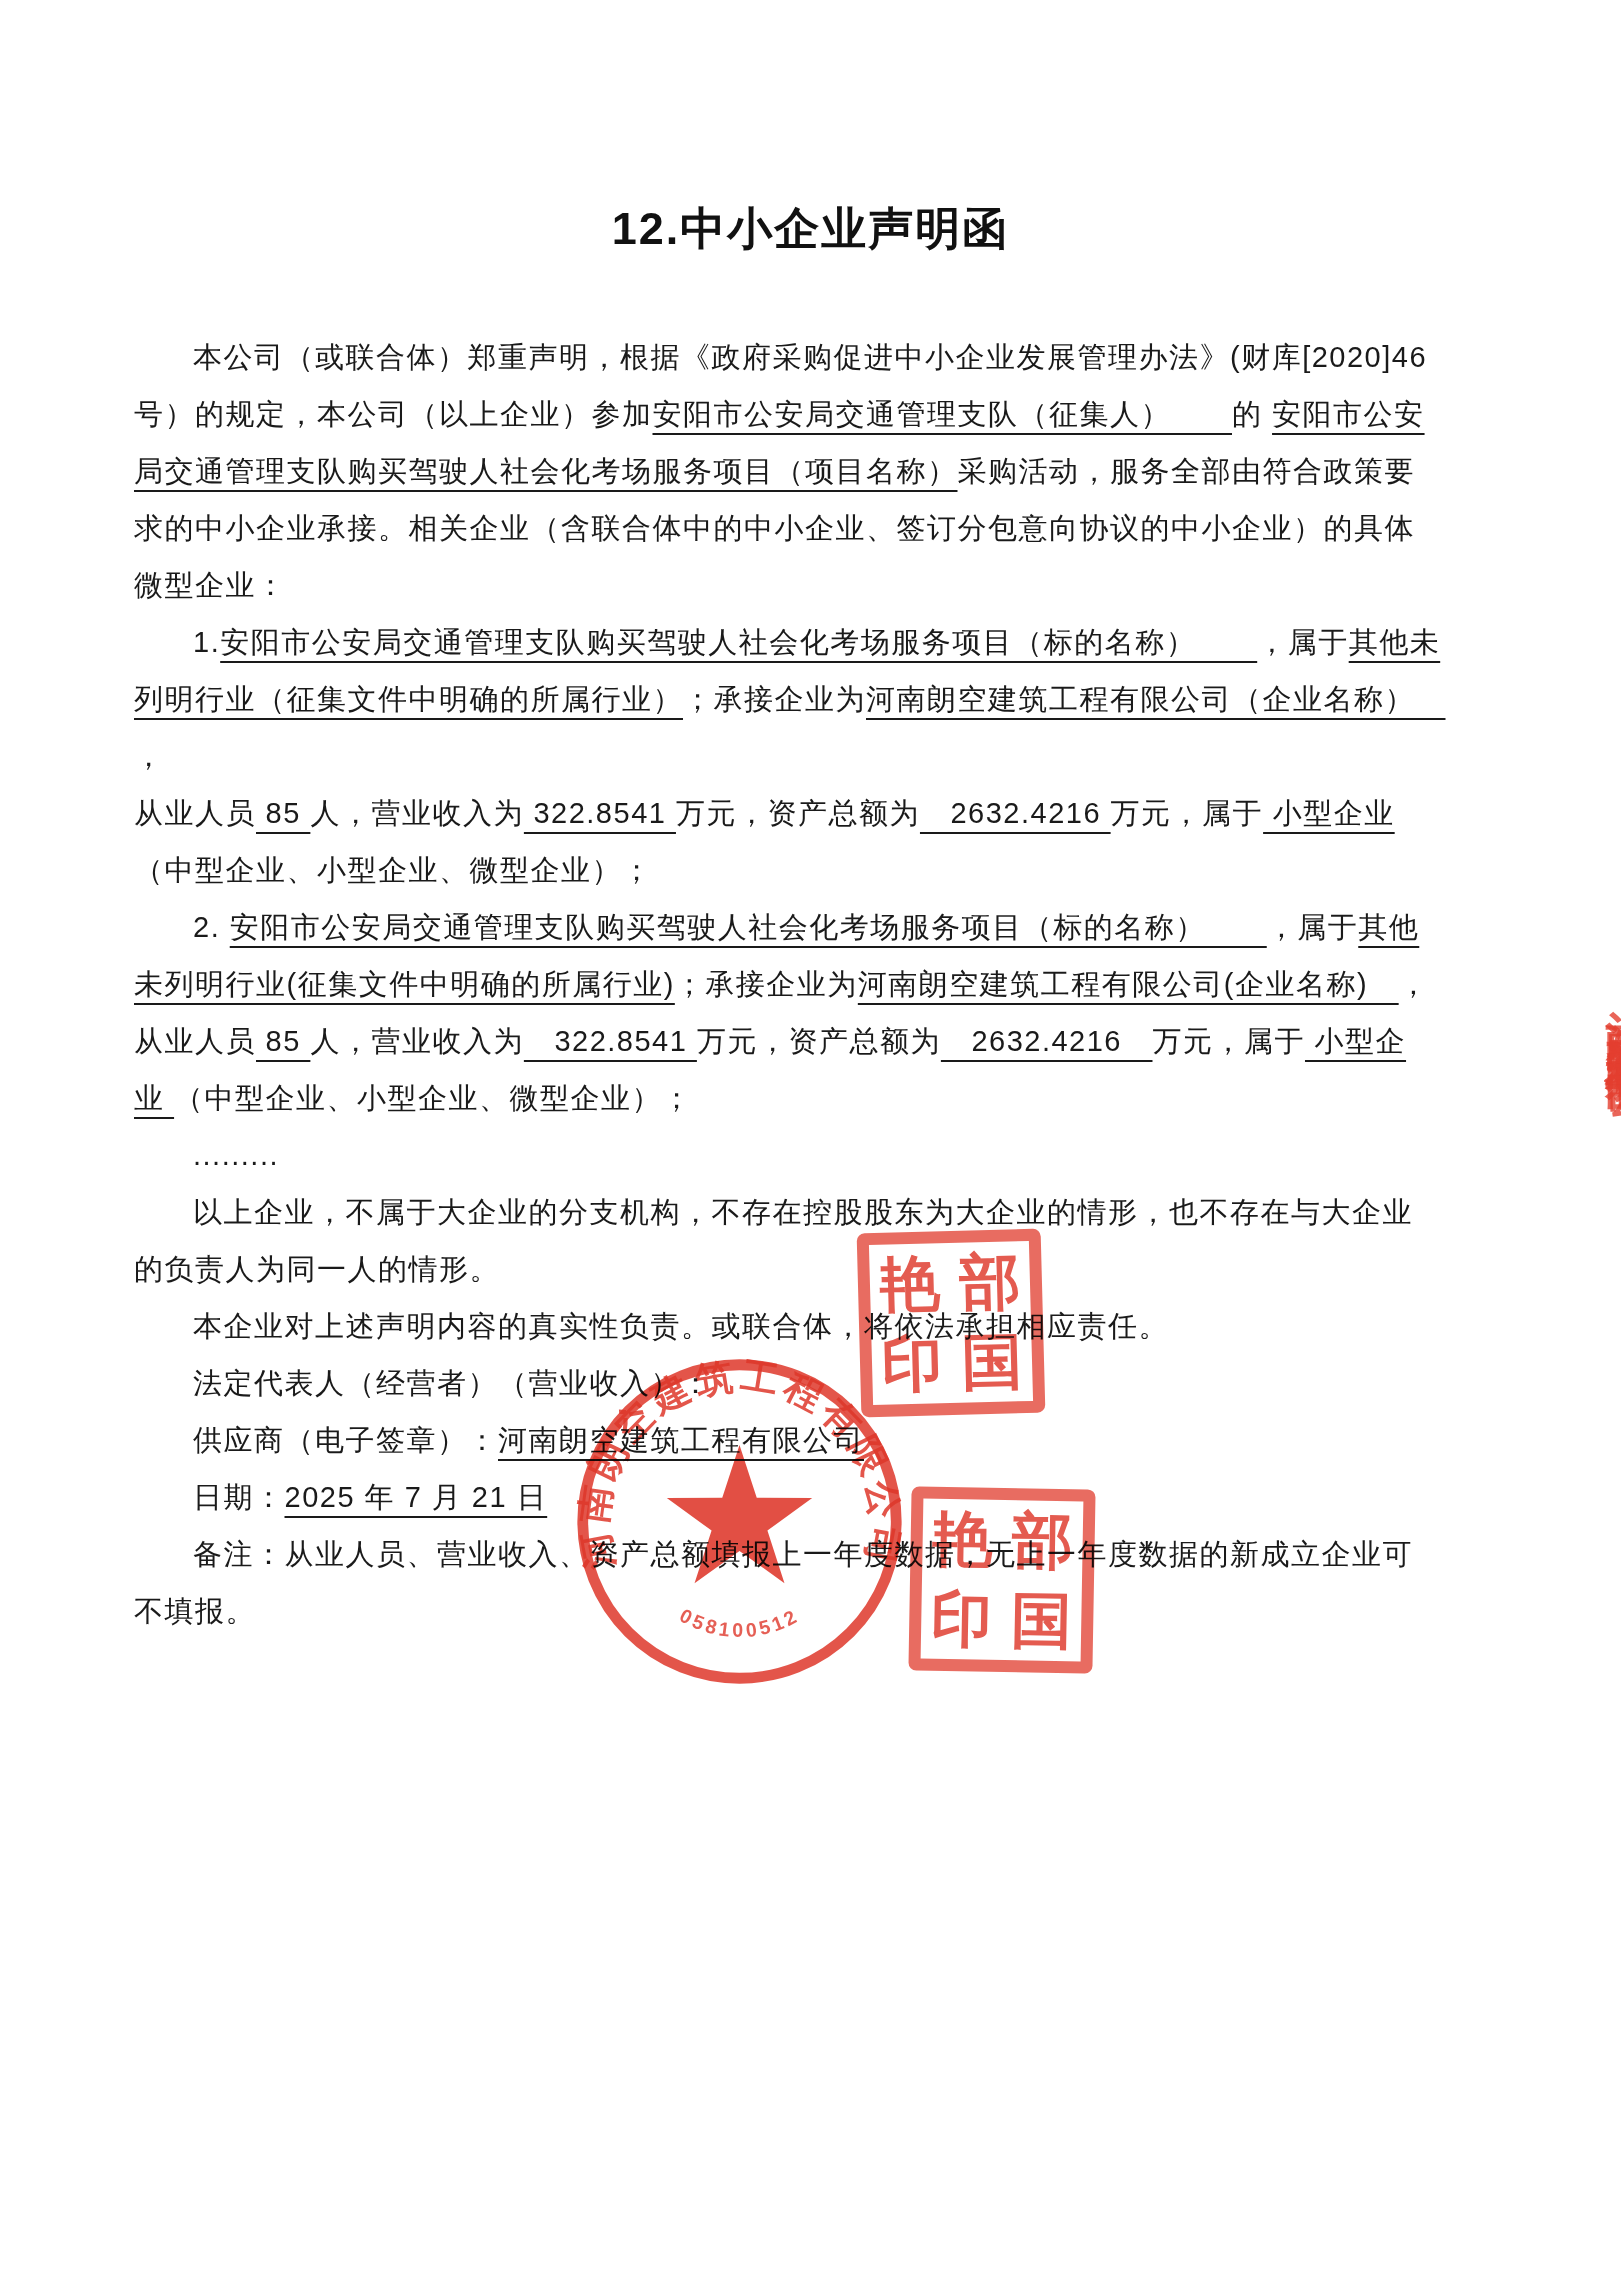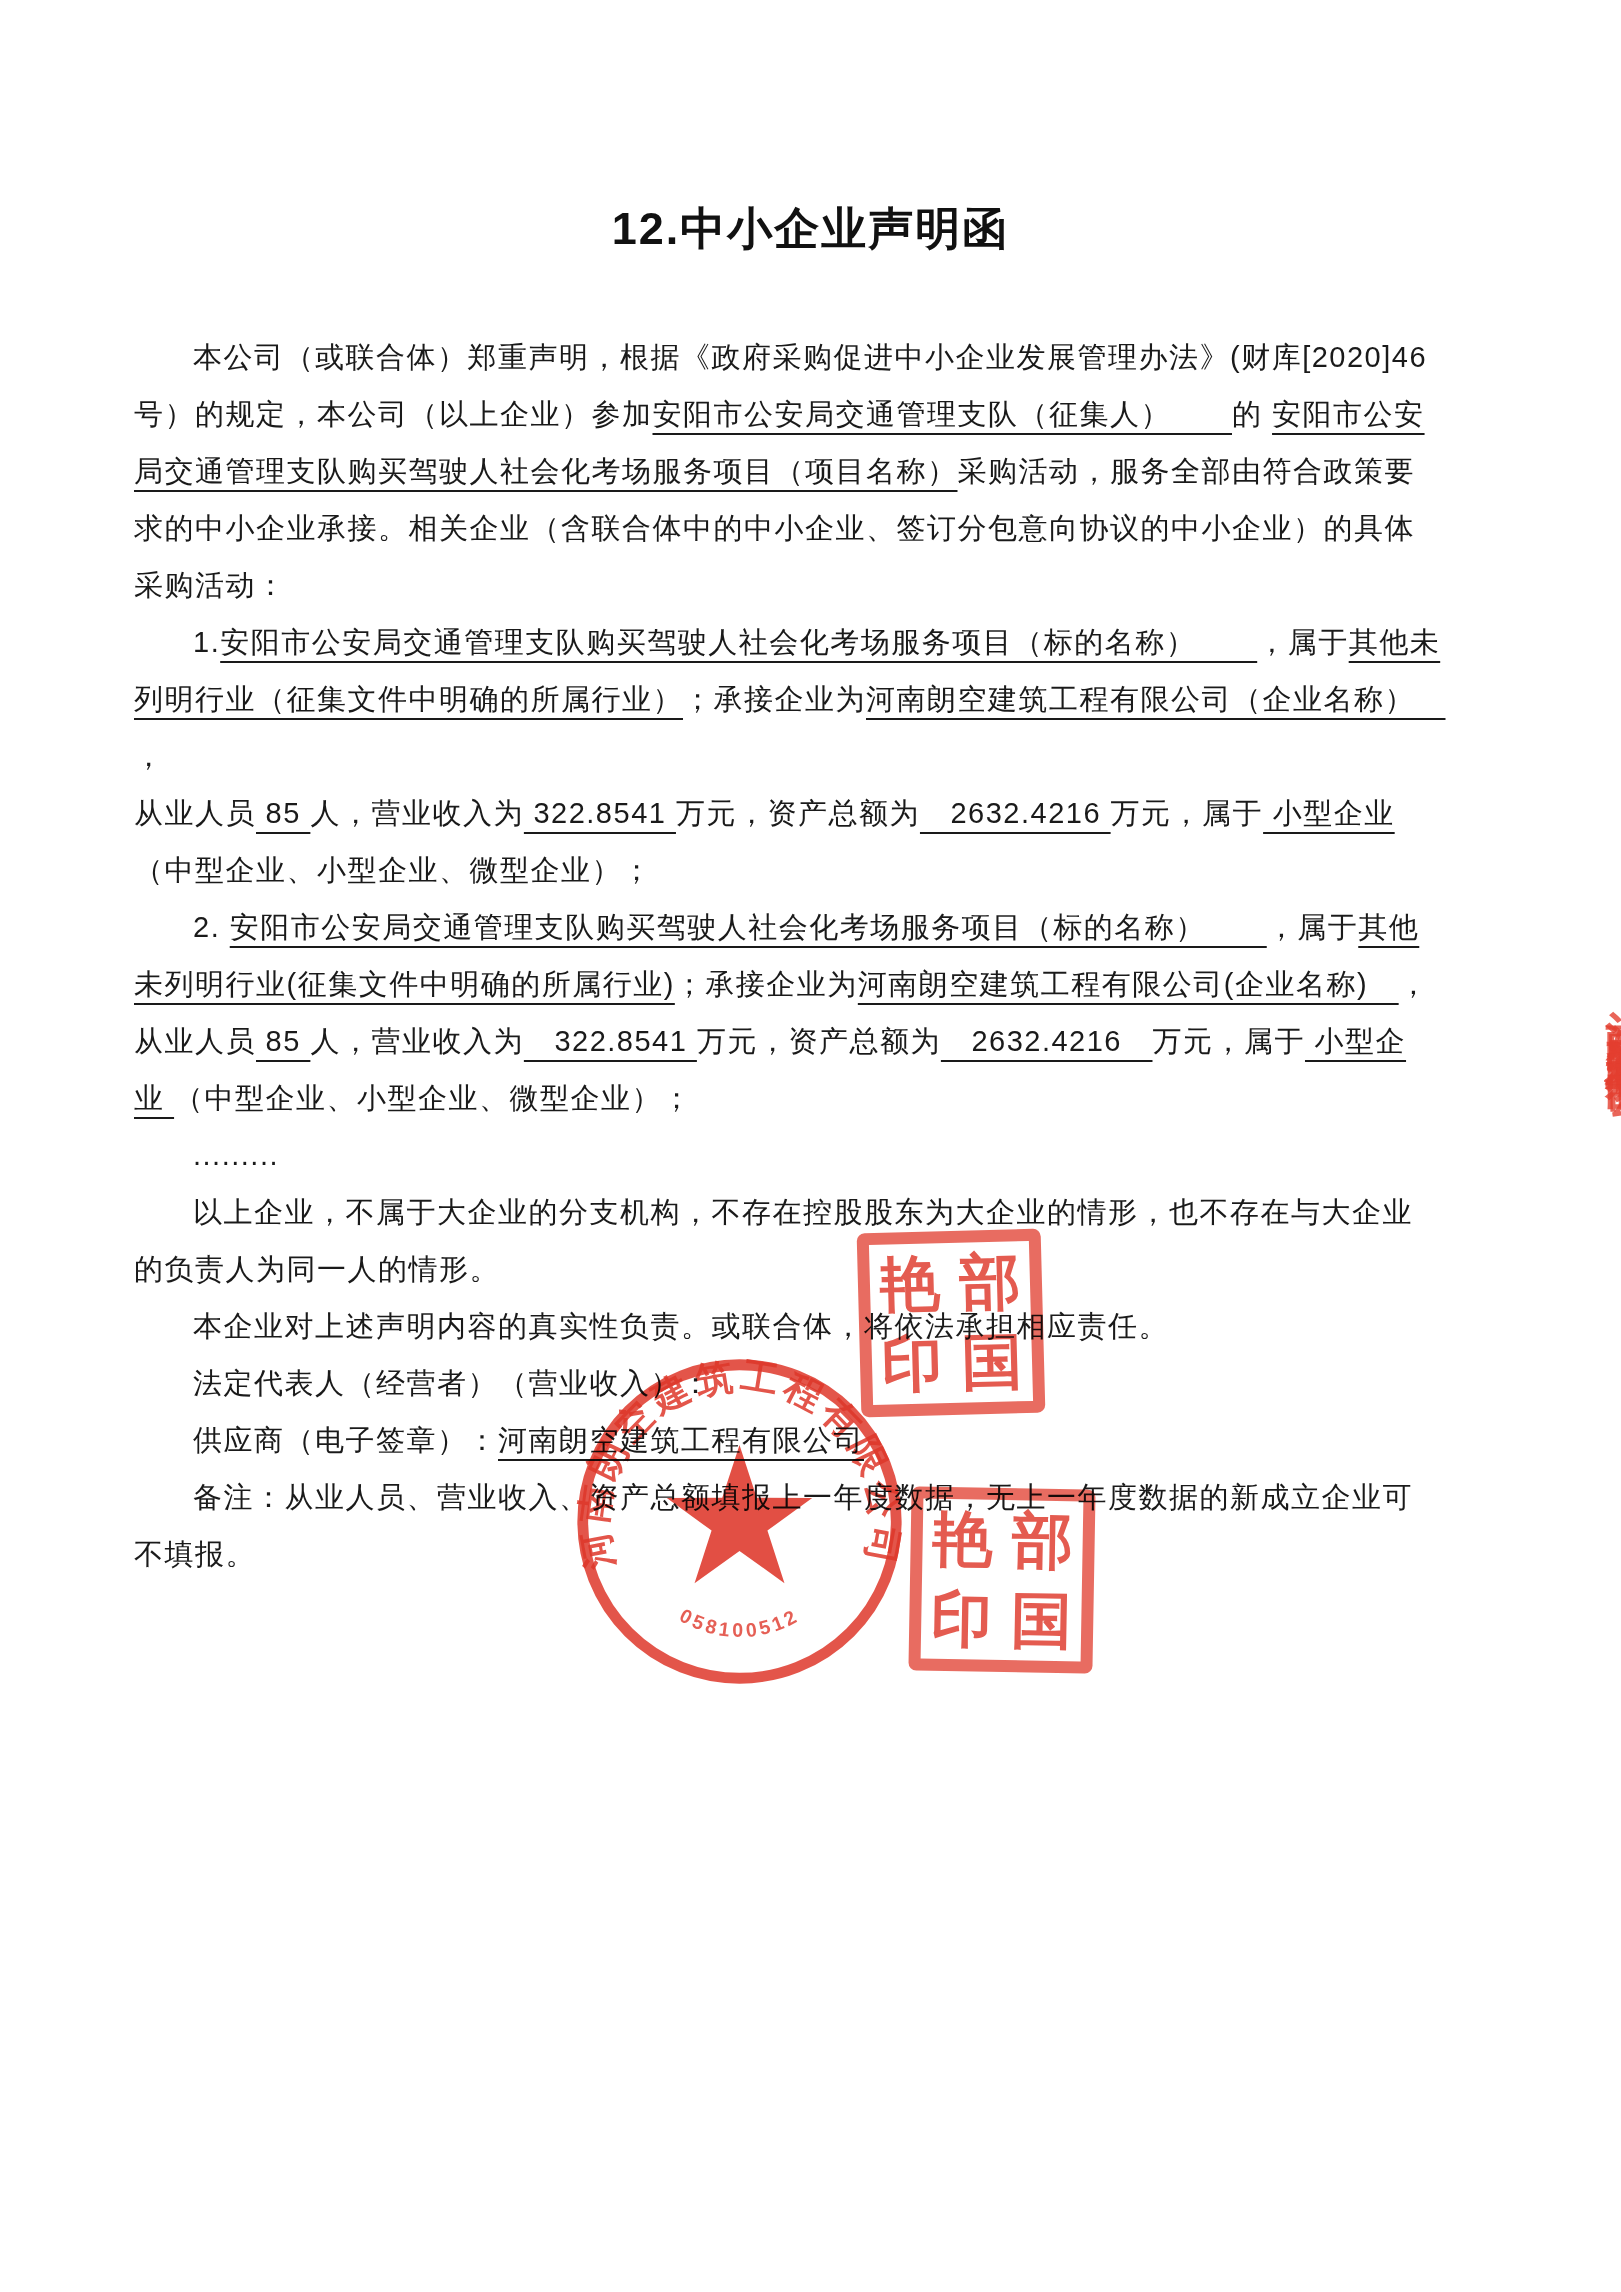--- a/index.html
+++ b/index.html
@@ -81,28 +81,29 @@
   }
 </style>
 </head>
 <body>
 
 <div class="page">
 
   <h1 class="doc-title">12.中小企业声明函</h1>
 
   <div class="body-text">
-    <p><span>本公司（或联合体）郑重声明，根据《政府采购促进中小企业发展管理办法》(财库[2020]46</span><br><span>号）的规定，本公司（以上企业）参加</span><span class="u">安阳市公安局交通管理支队（征集人）　　</span><span>的 </span><span class="u">安阳市公安</span><br><span class="u">局交通管理支队购买驾驶人社会化考场服务项目（项目名称）</span><span>采购活动，服务全部由符合政策要</span><br><span>求的中小企业承接。相关企业（含联合体中的中小企业、签订分包意向协议的中小企业）的具体</span><br><span>采购活动：</span></p>
+    <p><span>本公司（或联合体）郑重声明，根据《政府采购促进中小企业发展管理办法》(财库[2020]46</span><br><span>号）的规定，本公司（以上企业）参加</span><span class="u">安阳市公安局交通管理支队（征集人）　　</span><span>的 </span><span class="u">安阳市公安</span><br><span class="u">局交通管理支队购买驾驶人社会化考场服务项目（项目名称）</span><span>采购活动，服务全部由符合政策要</span><br><span>求的中小企业承接。相关企业（含联合体中的中小企业、签订分包意向协议的中小企业）的具体</span><br><span>微型企业：</span></p>
     <p><span>1.</span><span class="u">安阳市公安局交通管理支队购买驾驶人社会化考场服务项目（标的名称）　　</span><span>，属于</span><span class="u">其他未</span><br><span class="u">列明行业（征集文件中明确的所属行业）</span><span>；承接企业为</span><span class="u">河南朗空建筑工程有限公司（企业名称）　</span><span>，</span><br><span>从业人员</span><span class="u"> 85 </span><span>人，营业收入为</span><span class="u"> 322.8541 </span><span>万元，资产总额为</span><span class="u">　2632.4216 </span><span>万元，属于</span><span class="u"> 小型企业</span><br><span>（中型企业、小型企业、微型企业）；</span></p>
     <p><span>2. </span><span class="u">安阳市公安局交通管理支队购买驾驶人社会化考场服务项目（标的名称）　　</span><span>，属于</span><span class="u">其他</span><br><span class="u">未列明行业(征集文件中明确的所属行业)</span><span>；承接企业为</span><span class="u">河南朗空建筑工程有限公司(企业名称)　</span><span>，</span><br><span>从业人员</span><span class="u"> 85 </span><span>人，营业收入为</span><span class="u">　322.8541 </span><span>万元，资产总额为</span><span class="u">　2632.4216　</span><span>万元，属于</span><span class="u"> 小型企</span><br><span class="u">业 </span><span>（中型企业、小型企业、微型企业）；</span></p>
     <p><span>.........</span></p>
     <p><span>以上企业，不属于大企业的分支机构，不存在控股股东为大企业的情形，也不存在与大企业</span><br><span>的负责人为同一人的情形。</span></p>
     <p><span>本企业对上述声明内容的真实性负责。或联合体，将依法承担相应责任。</span></p>
     <p class="sig-gap"><span>法定代表人（经营者）（营业收入）：</span></p>
     <p><span>供应商（电子签章）：</span><span class="u">河南朗空建筑工程有限公司</span></p>
+    <p><span>日期：</span><span class="u">2025 年 7 月 21 日</span></p>
     <p><span>备注：从业人员、营业收入、资产总额填报上一年度数据，无上一年度数据的新成立企业可</span><br><span>不填报。</span></p>
   </div>
 
   <div class="stamp round-stamp">
     <svg width="337" height="337" viewBox="-172 -172 344 344">
       <defs>
         <path id="arcTop" d="M -127.6 44.0 A 135 135 0 1 1 127.6 44.0" fill="none"></path>
         <path id="arcBot" d="M -67.7 96.7 A 118 118 0 0 0 67.7 96.7" fill="none"></path>
       </defs>
       <circle cx="0" cy="0" r="160" fill="none" stroke="rgba(222,55,42,0.85)" stroke-width="11"></circle>

